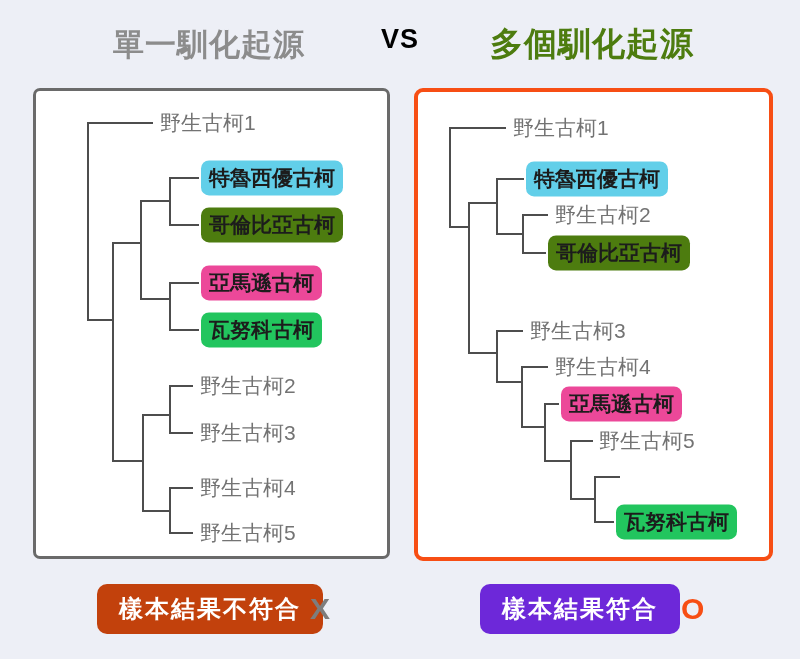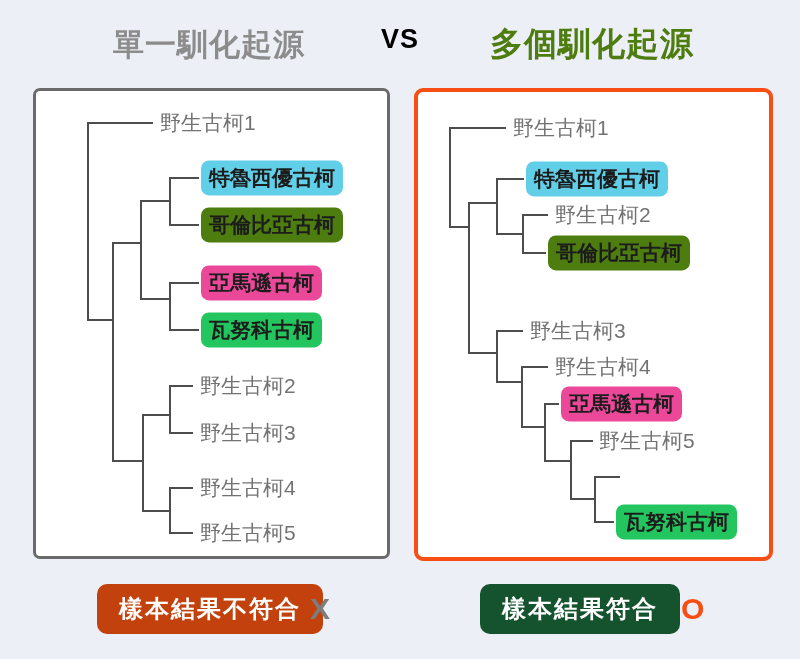--- a/index.html
+++ b/index.html
@@ -56,21 +56,21 @@
   .hl-amber {background:#ec4899;}
   .hl-pink  {background:#22c55e;}
   
   .verdict-badge{
     position:absolute;top:584px;
     padding:9px 22px;border-radius:10px;
     font-size:24px;font-weight:bold;color:#ffffff;
     letter-spacing:2px;white-space:nowrap;
   }
   .badge-gray{left:87px;background:#c2410c;margin-left:10px;}
-  .badge-orange{left:480px;background:#14532d;}
+  .badge-orange{left:480px;background:#6d28d9;}
   .verdict-mark{
     position:absolute;top:592px;
     font-size:30px;font-weight:bold;
   }
   .mark-x{left:310px;color:#7d7d7d;}
   .mark-o{left:681px;color:#f74e14;}
 </style>
 </head>
 <body>
 

